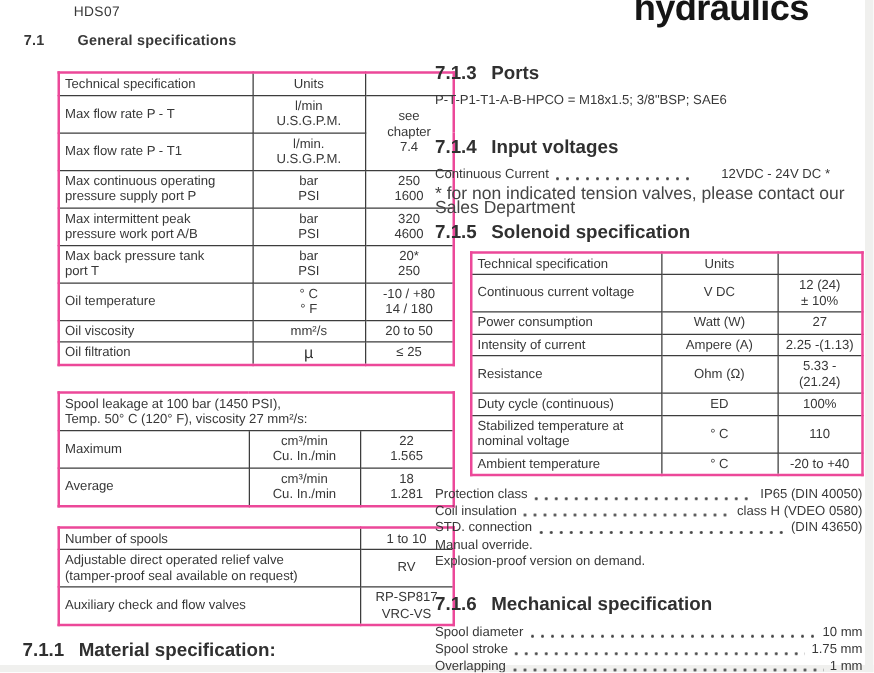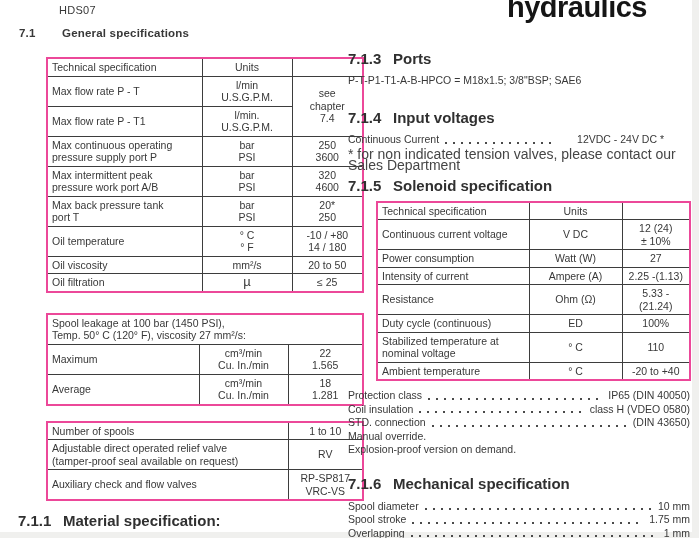--- a/index.html
+++ b/index.html
@@ -93,21 +93,21 @@
         <td class="lbl">
           <div>Max continuous operating</div>
           <div>pressure supply port P</div>
         </td>
         <td class="c">
           <div>bar</div>
           <div>PSI</div>
         </td>
         <td class="c">
           <div>250</div>
-          <div>3600</div>
+          <div>1600</div>
         </td>
       </tr>
       <tr>
         <td class="lbl">
           <div>Max intermittent peak</div>
           <div>pressure work port A/B</div>
         </td>
         <td class="c">
           <div>bar</div>
           <div>PSI</div>

